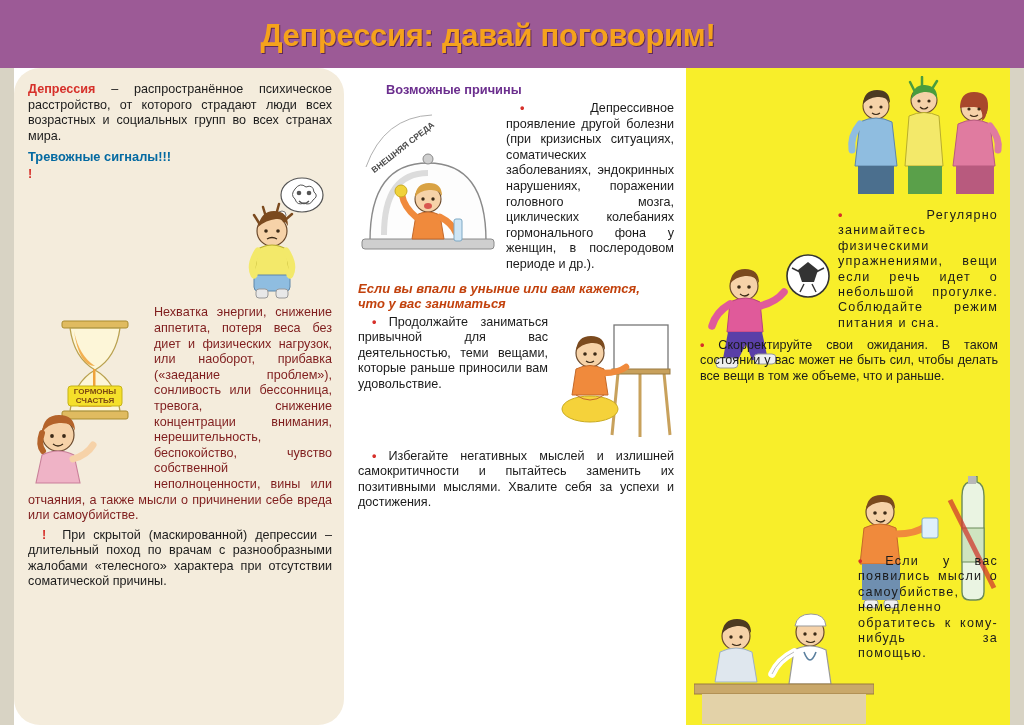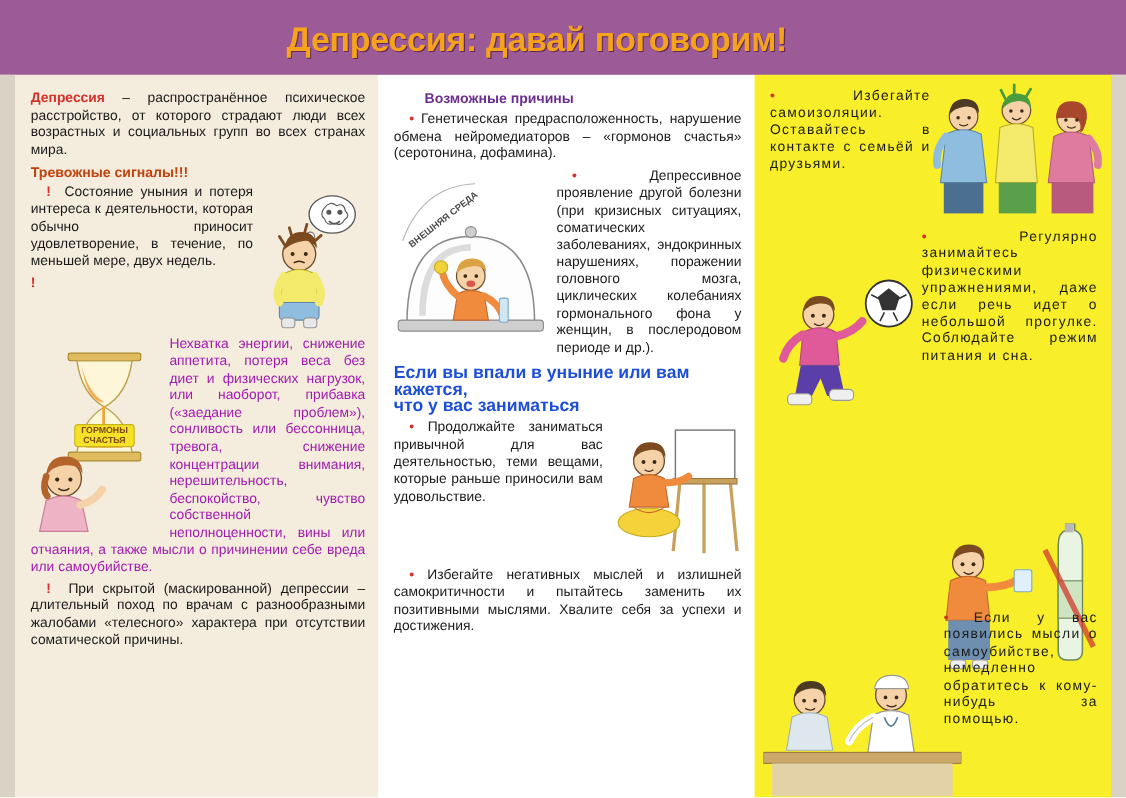--- a/index.html
+++ b/index.html
@@ -40,21 +40,21 @@
     text-shadow: 1px 1px 0 #5e2a58;
     font-family: "Liberation Sans", sans-serif;
   }
   
   .col {
     position: absolute;
     top: 68px;
     height: 657px;
     overflow: hidden;
   }
-  .col1 { left: 14px;  width: 330px; background: #f4ecdc; }
+  .col1 { left: 14px;  width: 330px; background: #f4ecdc; border-radius: 26px; }
   .col2 { left: 344px; width: 342px; background: #ffffff; }
   .col3 { left: 686px; width: 324px; background: #f8ee2a; }
   .edge-left  { position:absolute; left:0;   top:68px; width:14px; height:657px; background:#d8d3c4; }
   .edge-right { position:absolute; left:1010px; top:68px; width:14px; height:657px; background:#d8d3c4; }
 
   .pad { padding: 14px 12px 10px 14px; }
 
   p.txt {
     margin: 0 0 5px 0;
     font-size: 12.6px;
@@ -63,36 +63,36 @@
     color: #1b1b1b;
     text-indent: 14px;
   }
   p.noind { text-indent: 0; }
   .bold-red { color: #d6302a; font-weight: bold; }
   .head-violet {
     color: #6b2e8e; font-weight: bold;
     font-size: 12.8px; margin: 0 0 4px 0; line-height: 15px; padding-left: 28px;
   }
   .head-magenta {
-    color: #1d4ed8; font-weight: bold;
-    font-size: 16px; margin: 8px 0 4px 0; line-height: 15px;
+    color: #c2410c; font-weight: bold;
+    font-size: 13px; margin: 8px 0 4px 0; line-height: 15px; font-style: italic;
   }
   .warn {
-    color: #c2410c; font-weight: bold; font-size: 12.8px;
+    color: #0369a1; font-weight: bold; font-size: 12.8px;
     margin: 2px 0 3px 0;
   }
   .bullet-red { color: #d6302a; font-weight: bold; }
   .excl { color: #d6302a; font-weight: bold; }
   .float-face {
     float: right; width: 96px; height: 132px; margin: 4px 0 2px 6px;
   }
   .float-hour {
     float: left; width: 118px; height: 178px; margin: 2px 8px 2px 0;
   }
-  .c1-just { font-size:12.6px; line-height:15.6px; text-align: justify; color:#a21caf; }
+  .c1-just { font-size:12.6px; line-height:15.6px; text-align: justify; color:#7f1d1d; }
 
   
   .float-dome {
     float: left; width: 140px; height: 170px; margin: 2px 8px 4px 0;
   }
   .float-easel {
     float: right; width: 118px; height: 130px; margin: 2px 0 2px 8px;
   }
 
   
@@ -143,21 +143,20 @@
 
           <path d="M22 78 q14 -8 28 0 l4 28 l-36 0 z" fill="#f3e96a" stroke="#b8ad2c" stroke-width="1.1"></path>
           <rect x="18" y="104" width="36" height="16" rx="4" fill="#8fbde0" stroke="#5e86a8"></rect>
           <rect x="20" y="118" width="12" height="9" rx="3" fill="#e8e8e8" stroke="#999"></rect>
           <rect x="40" y="118" width="12" height="9" rx="3" fill="#e8e8e8" stroke="#999"></rect>
           <path d="M22 80 q-9 14 -4 24" stroke="#f3e96a" stroke-width="7" fill="none" stroke-linecap="round"></path>
           <path d="M50 80 q9 14 4 24" stroke="#f3e96a" stroke-width="7" fill="none" stroke-linecap="round"></path>
         </svg>
       </div>
 
-      <p class="txt"><span class="excl">!</span>&nbsp;&nbsp;<span>Состояние уныния и потеря интереса к деятельности, которая обычно приносит удовлетворение, в течение, по меньшей мере, двух недель.</span></p>
 
       <p class="txt noind"><span class="excl">!</span>&nbsp;&nbsp;<span></span></p>
 
       <div class="clearfix"></div>
 
       <div class="float-hour">
         <svg viewBox="0 0 118 178" width="118" height="178">
           <rect x="34" y="14" width="66" height="7" rx="2" fill="#e0bb60" stroke="#a98b2e"></rect>
           <rect x="34" y="104" width="66" height="8" rx="2" fill="#e0bb60" stroke="#a98b2e"></rect>
           <path d="M42 21 q4 30 25 42 q-21 12 -25 41 l50 0 q-4 -29 -25 -41 q21 -12 25 -42 z" fill="#fdf6d8" stroke="#b9a14f" stroke-width="1.3"></path>
@@ -184,21 +183,20 @@
       <div class="clearfix"></div>
 
       <p class="txt" style="margin-top:4px;"><span class="excl">!</span>&nbsp;&nbsp;<span>При скрытой (маскированной) депрессии – длительный поход по врачам с разнообразными жалобами «телесного» характера при отсутствии соматической причины.</span></p>
     </div>
   </div>
 
   <div class="col col2">
     <div class="pad">
       <p class="head-violet">Возможные причины</p>
 
-      <p class="txt"><span class="bullet-red">•</span>&nbsp;<span>Генетическая предрасположенность, нарушение обмена нейромедиаторов – «гормонов счастья» (серотонина, дофамина).</span></p>
 
       <div class="float-dome">
         <svg viewBox="0 0 140 170" width="140" height="170">
           <path d="M12 138 q0 -78 58 -78 q58 0 58 78 z" fill="#fdfdfd" stroke="#8a8a8a" stroke-width="1.4"></path>
           <path d="M26 132 q0 -62 44 -62" fill="none" stroke="#dcdcdc" stroke-width="6"></path>
           <rect x="4" y="136" width="132" height="10" rx="3" fill="#cfcfcf" stroke="#8a8a8a"></rect>
           <circle cx="70" cy="56" r="5" fill="#cfcfcf" stroke="#8a8a8a"></circle>
           <path d="M8 64 q18 -50 66 -52" fill="none" stroke="#b0b0b0" stroke-width="1"></path>
           <text font-size="8.5" font-weight="bold" fill="#4a4a4a" font-family="Liberation Sans, sans-serif">
             <textPath href="#">ВНЕШНЯЯ СРЕДА</textPath>
@@ -343,28 +341,28 @@
           <path d="M112 43 q5 3 9 0" stroke="#3b2a17" fill="none" stroke-width="1.2"></path>
           <path d="M100 52 q16 -8 32 0 l5 34 l-42 0z" fill="#ffffff" stroke="#9a9a9a" stroke-width="1.2"></path>
           <path d="M100 54 q-16 8 -22 22" stroke="#ffffff" stroke-width="7.5" fill="none" stroke-linecap="round"></path>
           <path d="M100 54 q-16 8 -22 22" stroke="#bbbbbb" stroke-width="1" fill="none"></path>
           <path d="M110 54 q6 16 12 0" stroke="#5a7f9e" stroke-width="1.6" fill="none"></path>
           <rect x="0" y="86" width="180" height="10" fill="#c9a86a" stroke="#9a7a40"></rect>
           <rect x="8" y="96" width="164" height="30" fill="#e3d2a8"></rect>
         </svg>
       </div>
 
-      <p style="position:absolute; left:14px; top:12px; width:146px;">
-        <span class="bullet-red">•</span> <span class="sp">Избегайте самоизоляции. Оставайтесь в контакте с семьёй и друзьями.</span>
-      </p>
 
       <p style="position:absolute; left:152px; top:140px; width:160px;">
-        <span class="bullet-red">•</span> <span class="sp">Регулярно занимайтесь физическими упражнениями, даже если речь идет о небольшой прогулке. Соблюдайте режим питания и сна.</span>
-      </p>
-
+        <span class="bullet-red">•</span> <span class="sp">Регулярно занимайтесь физическими упражнениями, вещи если речь идет о небольшой прогулке. Соблюдайте режим питания и сна.</span>
+      </p>
+
+      <p style="position:absolute; left:14px; top:270px; width:298px;">
+        <span class="bullet-red">•</span> <span>Скорректируйте свои ожидания. В таком состоянии у вас может не быть сил, чтобы делать все вещи в том же объеме, что и раньше.</span>
+      </p>
 
 
       <p style="position:absolute; left:172px; top:486px; width:140px;">
         <span class="bullet-red">•</span> <span class="sp">Если у вас появились мысли о самоубийстве, немедленно обратитесь к кому-нибудь за помощью.</span>
       </p>
 
     </div>
   </div>
 
 </div>

